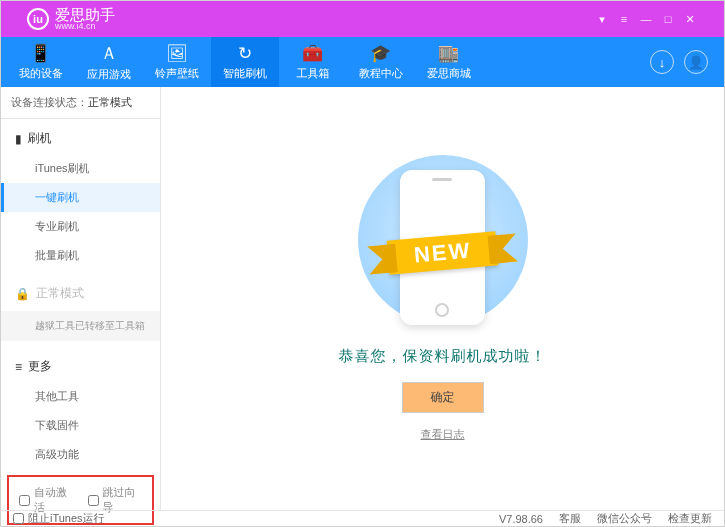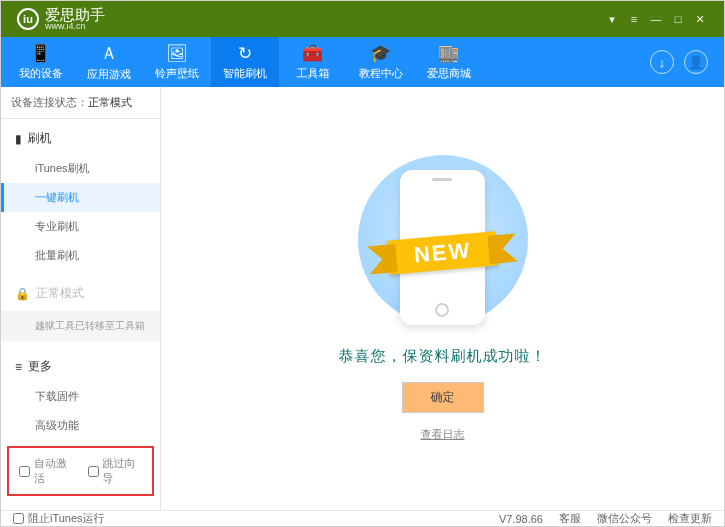--- a/index.html
+++ b/index.html
@@ -1,20 +1,20 @@
 <!DOCTYPE html>
 <html><head>
 <meta charset="utf-8">
 <style>
 * { margin: 0; padding: 0; box-sizing: border-box; font-family: "Microsoft YaHei", Arial, sans-serif; }
 body { width: 725px; height: 527px; overflow: hidden; background: #fff; font-size: 12px; }
 .app { display: flex; flex-direction: column; height: 100%; border: 1px solid #d0d0d0; }
 
 
-.header { background: #4d7c0f; color: #fff; display: flex; align-items: center; height: 36px; padding: 0 16px; }
+.header { background: #d946ef; color: #fff; display: flex; align-items: center; height: 36px; padding: 0 26px; }
 .logo-circle { width: 22px; height: 22px; border: 2px solid #fff; border-radius: 50%; display: flex; align-items: center; justify-content: center; font-size: 11px; font-weight: bold; margin-right: 6px; }
 .brand-text { font-size: 15px; font-weight: 500; line-height: 1; }
 .brand-sub { font-size: 9px; opacity: 0.85; line-height: 1; }
 .header-spacer { flex: 1; }
 .header-icons { display: flex; gap: 6px; align-items: center; }
 .hicon { width: 16px; height: 14px; display: flex; align-items: center; justify-content: center; font-size: 11px; cursor: pointer; opacity: 0.9; }
 
 
 .nav { background: #1e8fff; display: flex; align-items: center; height: 50px; padding: 0 6px; }
 .nav-item { color: #fff; display: flex; flex-direction: column; align-items: center; justify-content: center; width: 68px; height: 50px; font-size: 11px; cursor: pointer; gap: 2px; }
@@ -142,20 +142,21 @@
           <span>正常模式</span>
         </div>
         <div class="side-note">越狱工具已转移至工具箱</div>
       </div>
 
       <div class="side-section">
         <div class="side-head">
           <span>≡</span>
           <span>更多</span>
         </div>
+        <div class="side-item">其他工具</div>
         <div class="side-item">下载固件</div>
         <div class="side-item">高级功能</div>
       </div>
 
       <div class="checkbox-row">
         <label class="cb">
           <input type="checkbox" style="">
           <span>自动激活</span>
         </label>
         <label class="cb">

